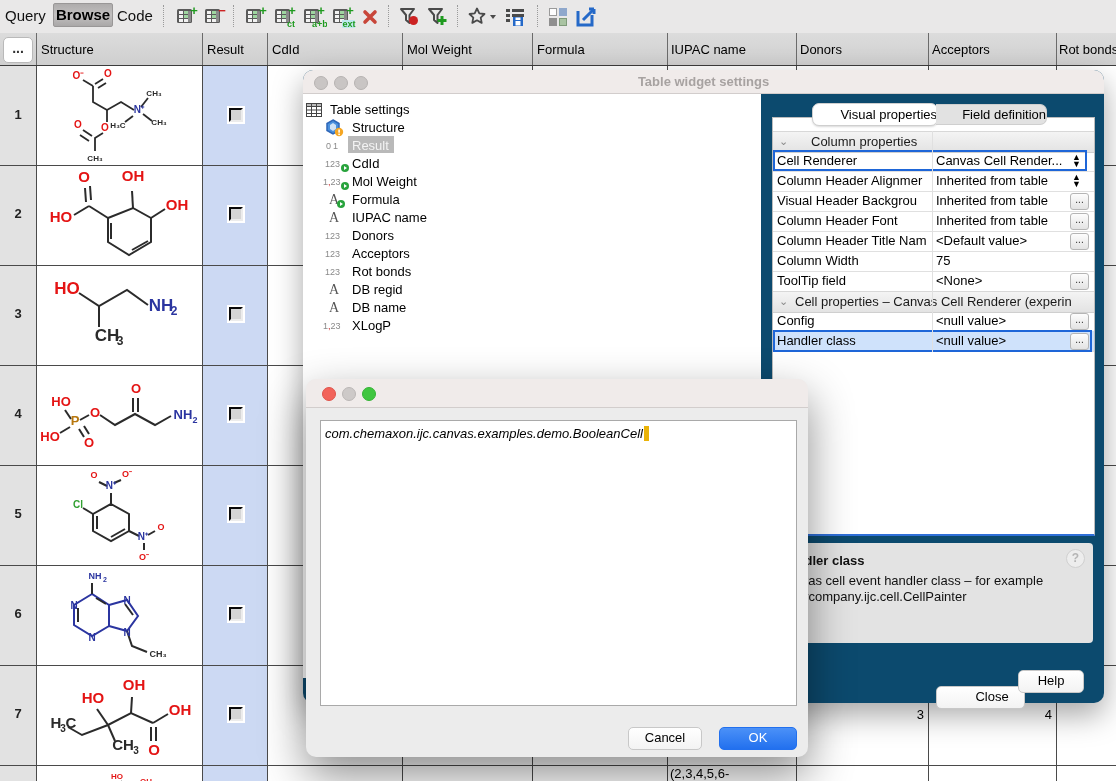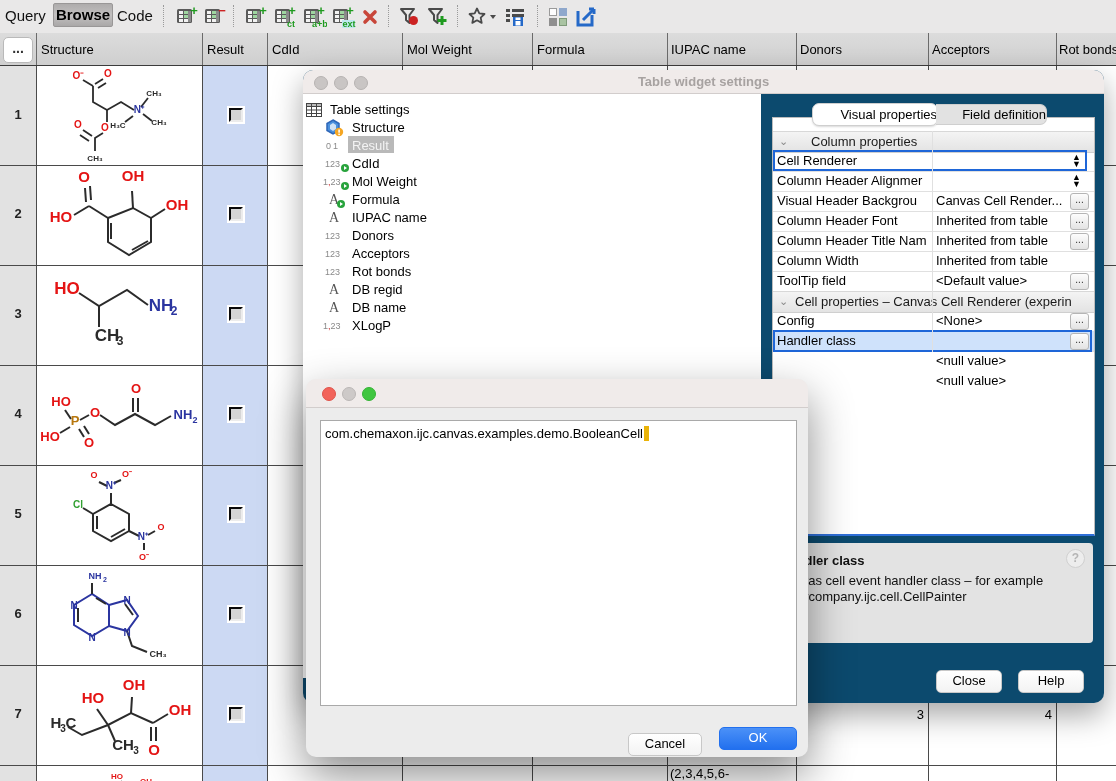--- a/index.html
+++ b/index.html
@@ -38,36 +38,36 @@
   .ticon{position:absolute;font-size:9px;color:#8a8a8a;white-space:nowrap;}
   .aicon{position:absolute;font-family:"Liberation Serif",serif;font-size:14px;color:#555;}
   .gdot{position:absolute;width:8px;height:8px;border-radius:50%;background:#28a33c;}
   .gdot:after{content:"";position:absolute;left:3px;top:2px;border-left:3px solid #fff;border-top:2px solid transparent;border-bottom:2px solid transparent;}
   
   .tab{position:absolute;font-size:13px;text-align:right;}
   #grid{position:absolute;left:469px;top:47px;width:321px;height:416px;background:#fff;border:1px solid #bcbcbc;border-bottom:2px solid #2f6fd8;}
   .grow{position:absolute;left:0;width:100%;height:20px;font-size:13px;}
   .ghead{background:linear-gradient(#f4f4f4,#e3e3e3);border-top:1px solid #d8d8d8;border-bottom:1px solid #cfcfcf;color:#1a1a1a;}
   .glabel{position:absolute;left:4px;top:2px;white-space:nowrap;overflow:hidden;width:155px;}
-  .gvalue{position:absolute;left:163px;top:2px;white-space:nowrap;margin-top:40px;}
+  .gvalue{position:absolute;left:163px;top:2px;white-space:nowrap;}
   .dots{position:absolute;top:2px;width:17px;height:15px;background:linear-gradient(#fdfdfd,#e3e3e3);border:1px solid #b5b5b5;border-radius:3px;
         font-size:10px;color:#333;text-align:center;line-height:12px;}
   .stepper{position:absolute;top:3px;font-size:9px;color:#000;line-height:7px;text-align:center;}
   #helpbox{position:absolute;left:469px;top:473px;width:321px;height:100px;background:#e3e3e3;border-radius:4px;}
   .mbtn{position:absolute;height:21px;background:linear-gradient(#ffffff,#f3f3f3);border:1px solid #c8c8c8;border-radius:5px;
         font-size:13px;color:#000;text-align:center;line-height:20px;}
   
   #dlg2{left:306px;top:379px;width:502px;height:378px;background:#ececec;border-radius:10px;
         box-shadow:0 18px 45px rgba(0,0,0,.45);}
   #dlg2 .titlebar{position:absolute;left:0;top:0;width:100%;height:28px;background:#f0ebea;
         border-bottom:1px solid #d2cdcc;border-radius:10px 10px 0 0;}
   #dlg2 .title{position:absolute;top:7px;width:100%;text-align:center;font-size:13px;font-weight:bold;color:#2b2b2b;}
   #ta{position:absolute;left:14px;top:41px;width:475px;height:284px;background:#fff;border:1px solid #a9a9a9;
       font-size:13px;color:#000;padding:0;}
-  #ta span{position:absolute;left:4px;top:5px;border-right:5px solid #eab308;padding-right:1px;}
+  #ta span{position:absolute;left:4px;top:5px;border-right:5px solid #eab308;padding-right:1px;font-style:italic;}
   svg{display:block}
   .mol text{font-family:"Liberation Sans",sans-serif;}
 </style>
 </head>
 <body>
 
 <div id="toolbar" class="abs">
   <span class="tbtxt" style="left:5px;">Query</span>
   <div id="browsebtn">Browse</div>
   <span class="tbtxt" style="left:117px;">Code</span>
@@ -482,28 +482,28 @@
 <div style="position:absolute;left:0px;top:212px;width:319px;height:22px;border:2px solid #1e66d8;box-sizing:border-box;"></div>
 <div style="position:absolute;left:159px;top:13px;width:1px;height:221px;background:#e0e0e0;"></div>
     </div>
   <div id="helpbox">
     <div style="position:absolute;left:8px;top:10px;font-size:13px;font-weight:bold;color:#111;">Handler class</div>
     <div style="position:absolute;left:-36px;top:30px;font-size:13px;color:#111;white-space:nowrap;">Set the canvas cell event handler class – for example</div>
     <div style="position:absolute;left:-9px;top:46px;font-size:13px;color:#111;white-space:nowrap;">com.mycompany.ijc.cell.CellPainter</div>
     <div style="position:absolute;right:8px;top:6px;width:17px;height:17px;border-radius:50%;background:#ededed;border:1px solid #d0d0d0;
          text-align:center;line-height:17px;font-size:12px;color:#b5b5b5;font-weight:bold;">?</div>
   </div>
-  <div class="mbtn" style="left:633px;top:600px;width:64px;">Close</div>
+  <div class="mbtn" style="left:633px;top:616px;width:64px;padding-left:23px;">Close</div>
   <div class="mbtn" style="left:715px;top:600px;width:64px;">Help</div>
 </div>
 
 <div id="dlg2" class="abs">
   <div class="titlebar">
     <div class="light" style="left:16px;top:8px;background:#f2635a;border:1px solid #e0534b;"></div>
     <div class="light" style="left:36px;top:8px;background:#cdc9c8;border:1px solid #bbb7b6;"></div>
     <div class="light" style="left:56px;top:8px;background:#40c640;border:1px solid #35b435;"></div>
   </div>
   <div id="ta">
       <span>com.chemaxon.ijc.canvas.examples.demo.BooleanCell</span>
     </div>
-  <div class="mbtn" style="left:322px;top:348px;width:72px;margin-top:6px;">Cancel</div>
+  <div class="mbtn" style="left:322px;top:348px;width:72px;">Cancel</div>
   <div class="mbtn" style="left:413px;top:348px;width:76px;background:linear-gradient(#4b91f8,#2270ee);border:1px solid #2270ee;color:#fff;">OK</div>
 </div>
 
 </body></html>

